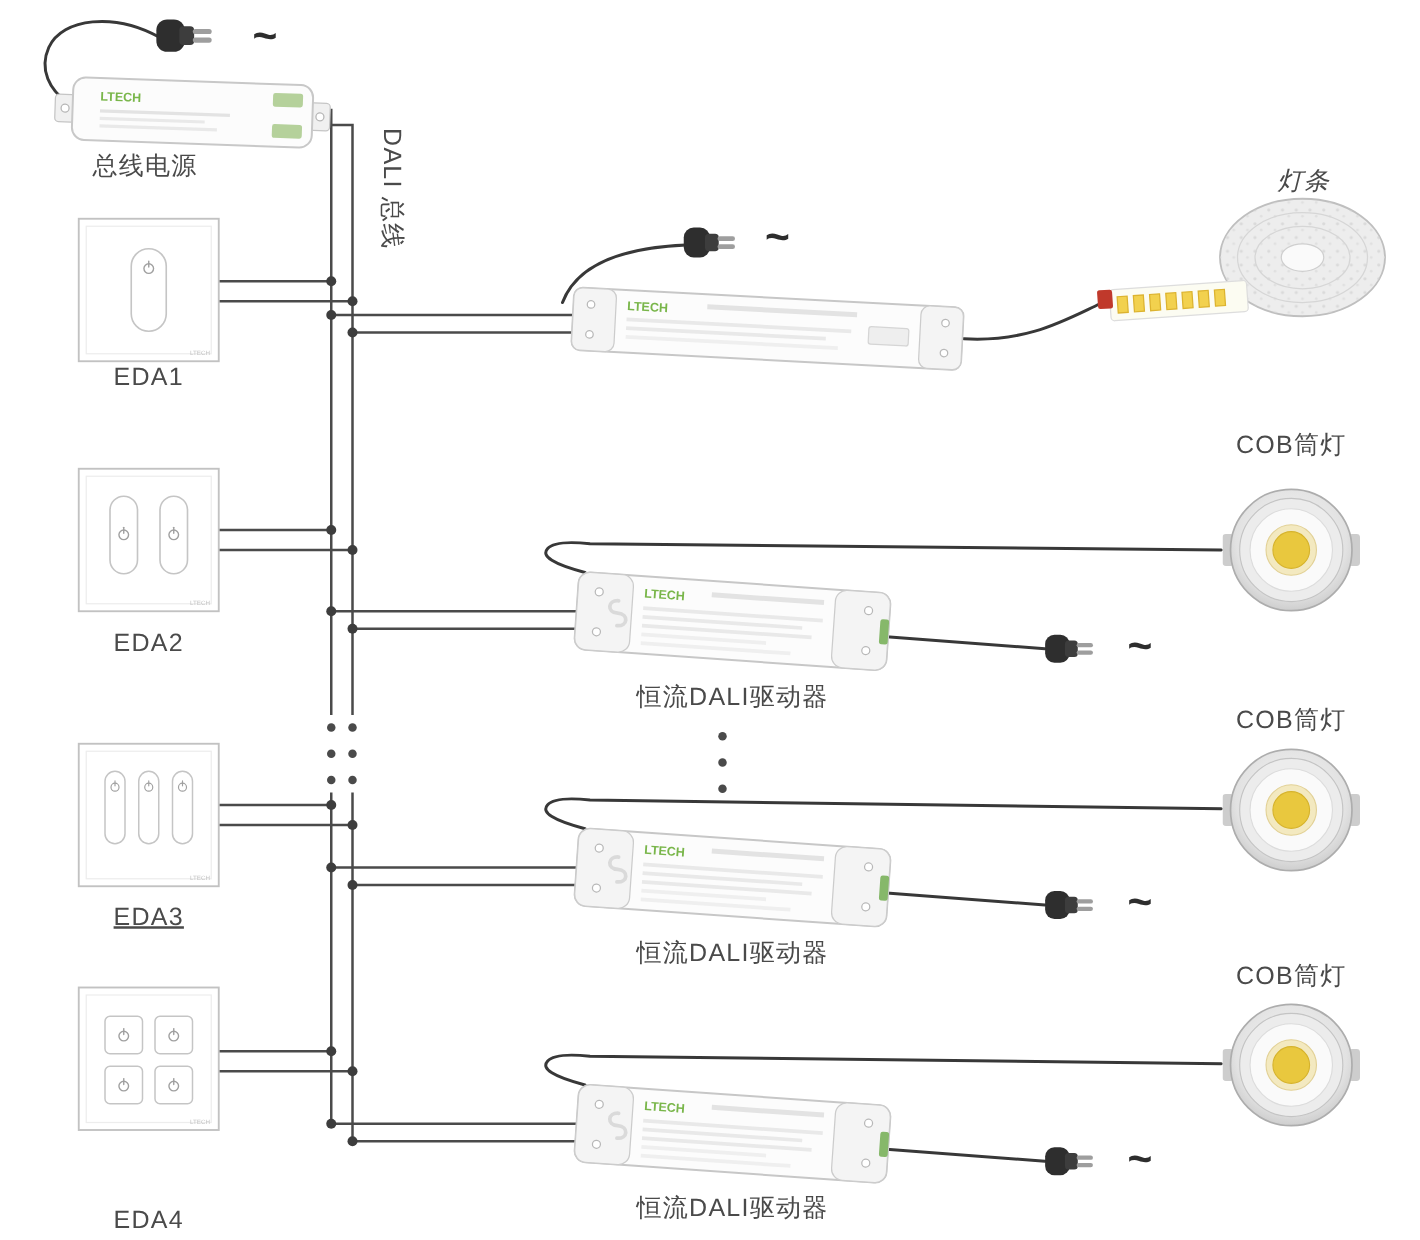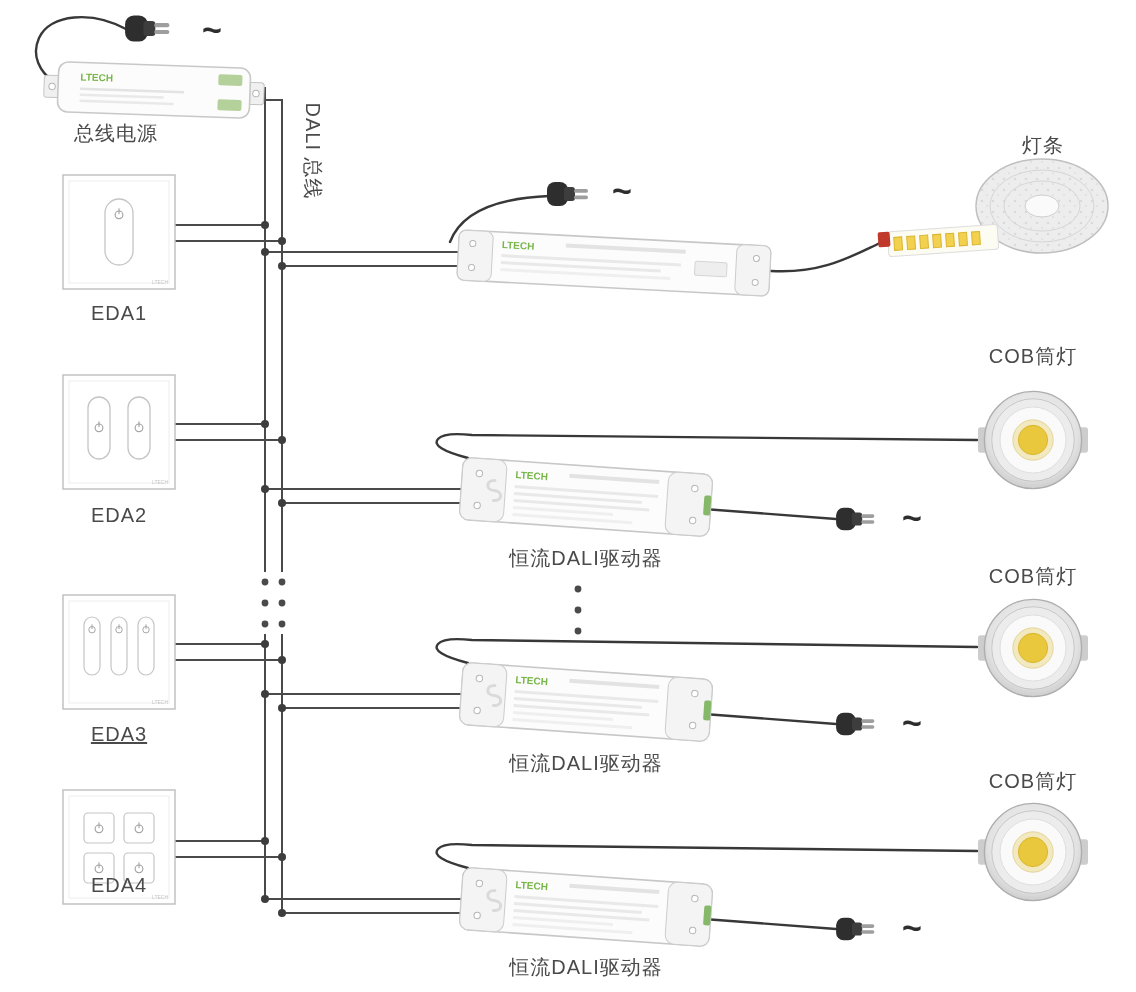--- a/index.html
+++ b/index.html
@@ -267,26 +267,26 @@
   </g>
 
   <use href="#sym-cob" x="978" y="385" width="110" height="110"></use>
   <use href="#sym-cob" x="978" y="593" width="110" height="110"></use>
   <use href="#sym-cob" x="978" y="797" width="110" height="110"></use>
 </svg>
 
 <div class="lbl" style="left:56px; top:121px; width:120px;">总线电源</div>
 <div class="lbl lbl-v" style="left:252px; top:138px; width:120px; height:26px;">DALI 总线</div>
 
-<div class="lbl" style="left:63px; top:301px; width:112px;">EDA1</div>
+<div class="lbl" style="left:63px; top:290px; width:112px;">EDA1</div>
 <div class="lbl" style="left:63px; top:503px; width:112px;">EDA2</div>
 <div class="lbl" style="left:63px; top:722px; width:112px;text-decoration:underline;">EDA3</div>
-<div class="lbl" style="left:63px; top:873px; width:112px;text-align:center;">EDA4</div>
-
-<div class="lbl" style="left:1008px; top:133px; width:70px;">灯条</div>
+<div class="lbl" style="left:63px; top:964px; width:112px;text-align:center;">EDA4</div>
+
+<div class="lbl" style="left:1008px; top:133px; width:70px;font-style:italic;">灯条</div>
 
 <div class="lbl" style="left:466px; top:546px; width:240px;">恒流DALI驱动器</div>
 <div class="lbl" style="left:976px; top:344px; width:114px;">COB筒灯</div>
 
 <div class="lbl" style="left:466px; top:751px; width:240px;">恒流DALI驱动器</div>
 <div class="lbl" style="left:976px; top:564px; width:114px;">COB筒灯</div>
 
 <div class="lbl" style="left:466px; top:955px; width:240px;">恒流DALI驱动器</div>
 <div class="lbl" style="left:976px; top:769px; width:114px;">COB筒灯</div>
 

